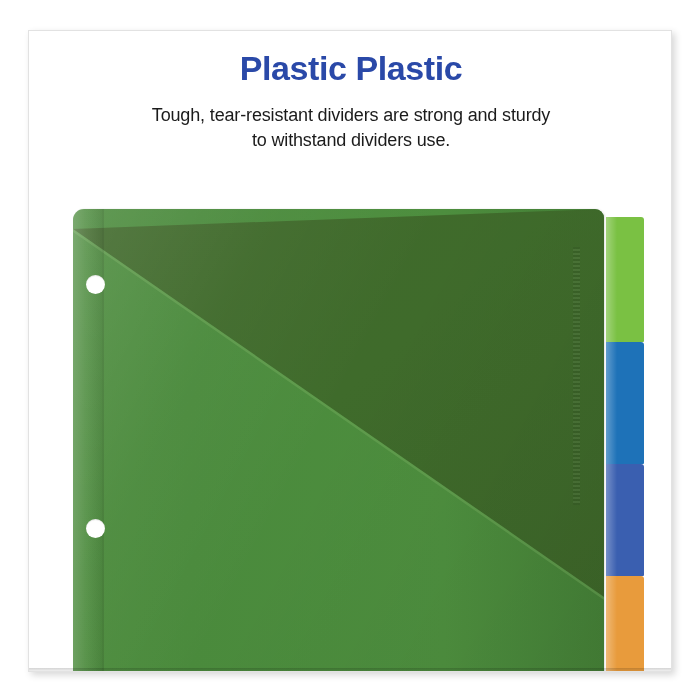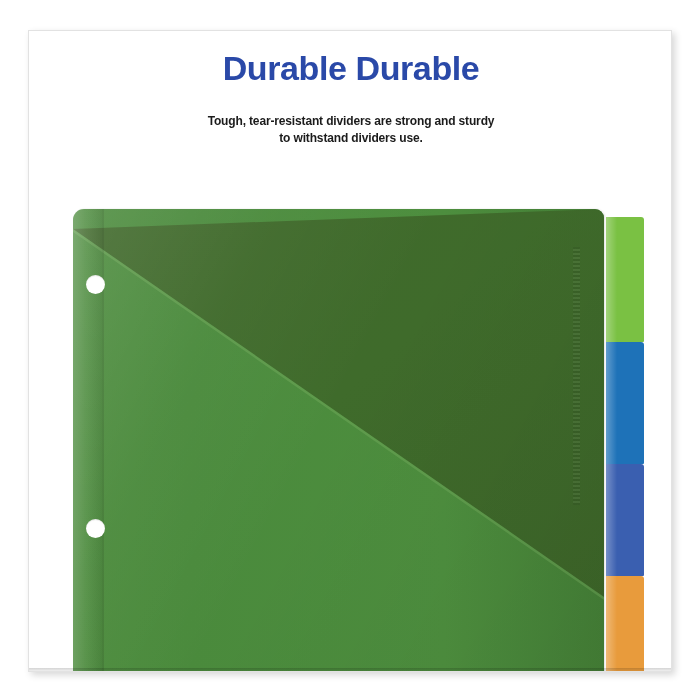--- a/index.html
+++ b/index.html
@@ -41,23 +41,23 @@
   .headline {
     font-size:34px;
     font-weight:bold;
     letter-spacing:-0.4px;
     line-height:1.12;
     color:#2A49A8;
     white-space:nowrap;
   }
 
   .subhead {
-    margin-top:26px;
-    font-size:12px;
-    font-weight:bold;
+    margin-top:16px;
+    font-size:18px;
+    font-weight:normal;
     line-height:1.38;
     color:#1b1b1b;
     letter-spacing:-0.15px;
   }
   .subhead .l2 { display:block; }
 
   
   .photo {
     position:absolute;
     left:0; top:120px;
@@ -180,21 +180,21 @@
   }
 </style>
 </head>
 <body>
 
 <div id="stage">
 
   <div class="card">
 
     <div class="headline-block">
-      <div class="headline" style="color: rgb(42, 73, 168);">Durable Durable</div>
+      <div class="headline" style="color: rgb(42, 73, 168);">Plastic Plastic</div>
       <div class="subhead" style="color: rgb(27, 27, 27);">
         <span class="l1">Tough, tear-resistant dividers are strong and sturdy</span>
         <span class="l2">to withstand dividers use.</span>
       </div>
     </div>
 
     <div class="photo">
 
       <div class="tabs">
         <div class="tab tab-lime" style="background: rgb(122, 193, 67);"></div>

